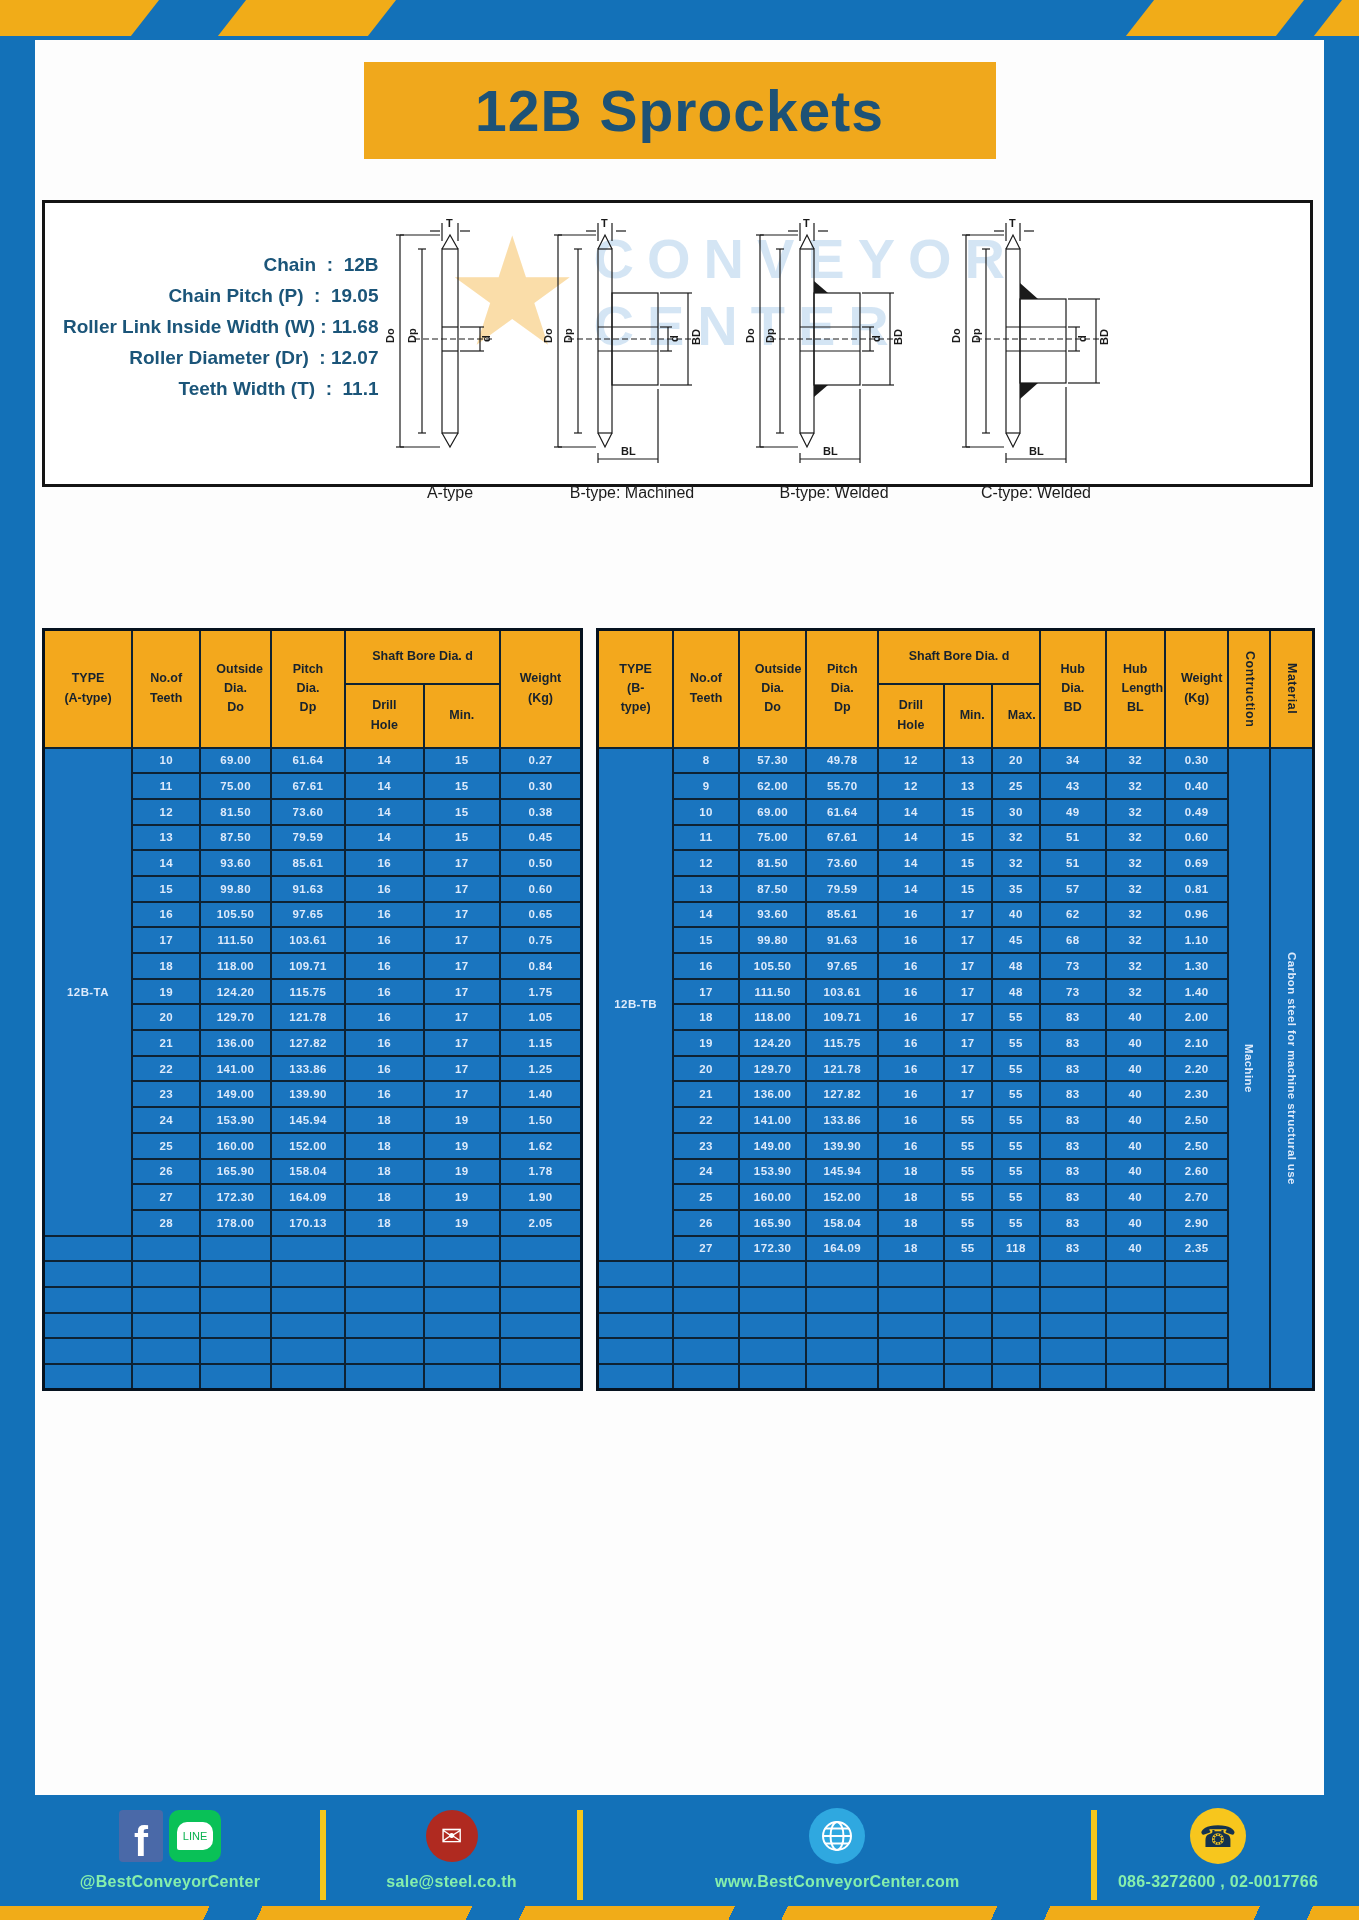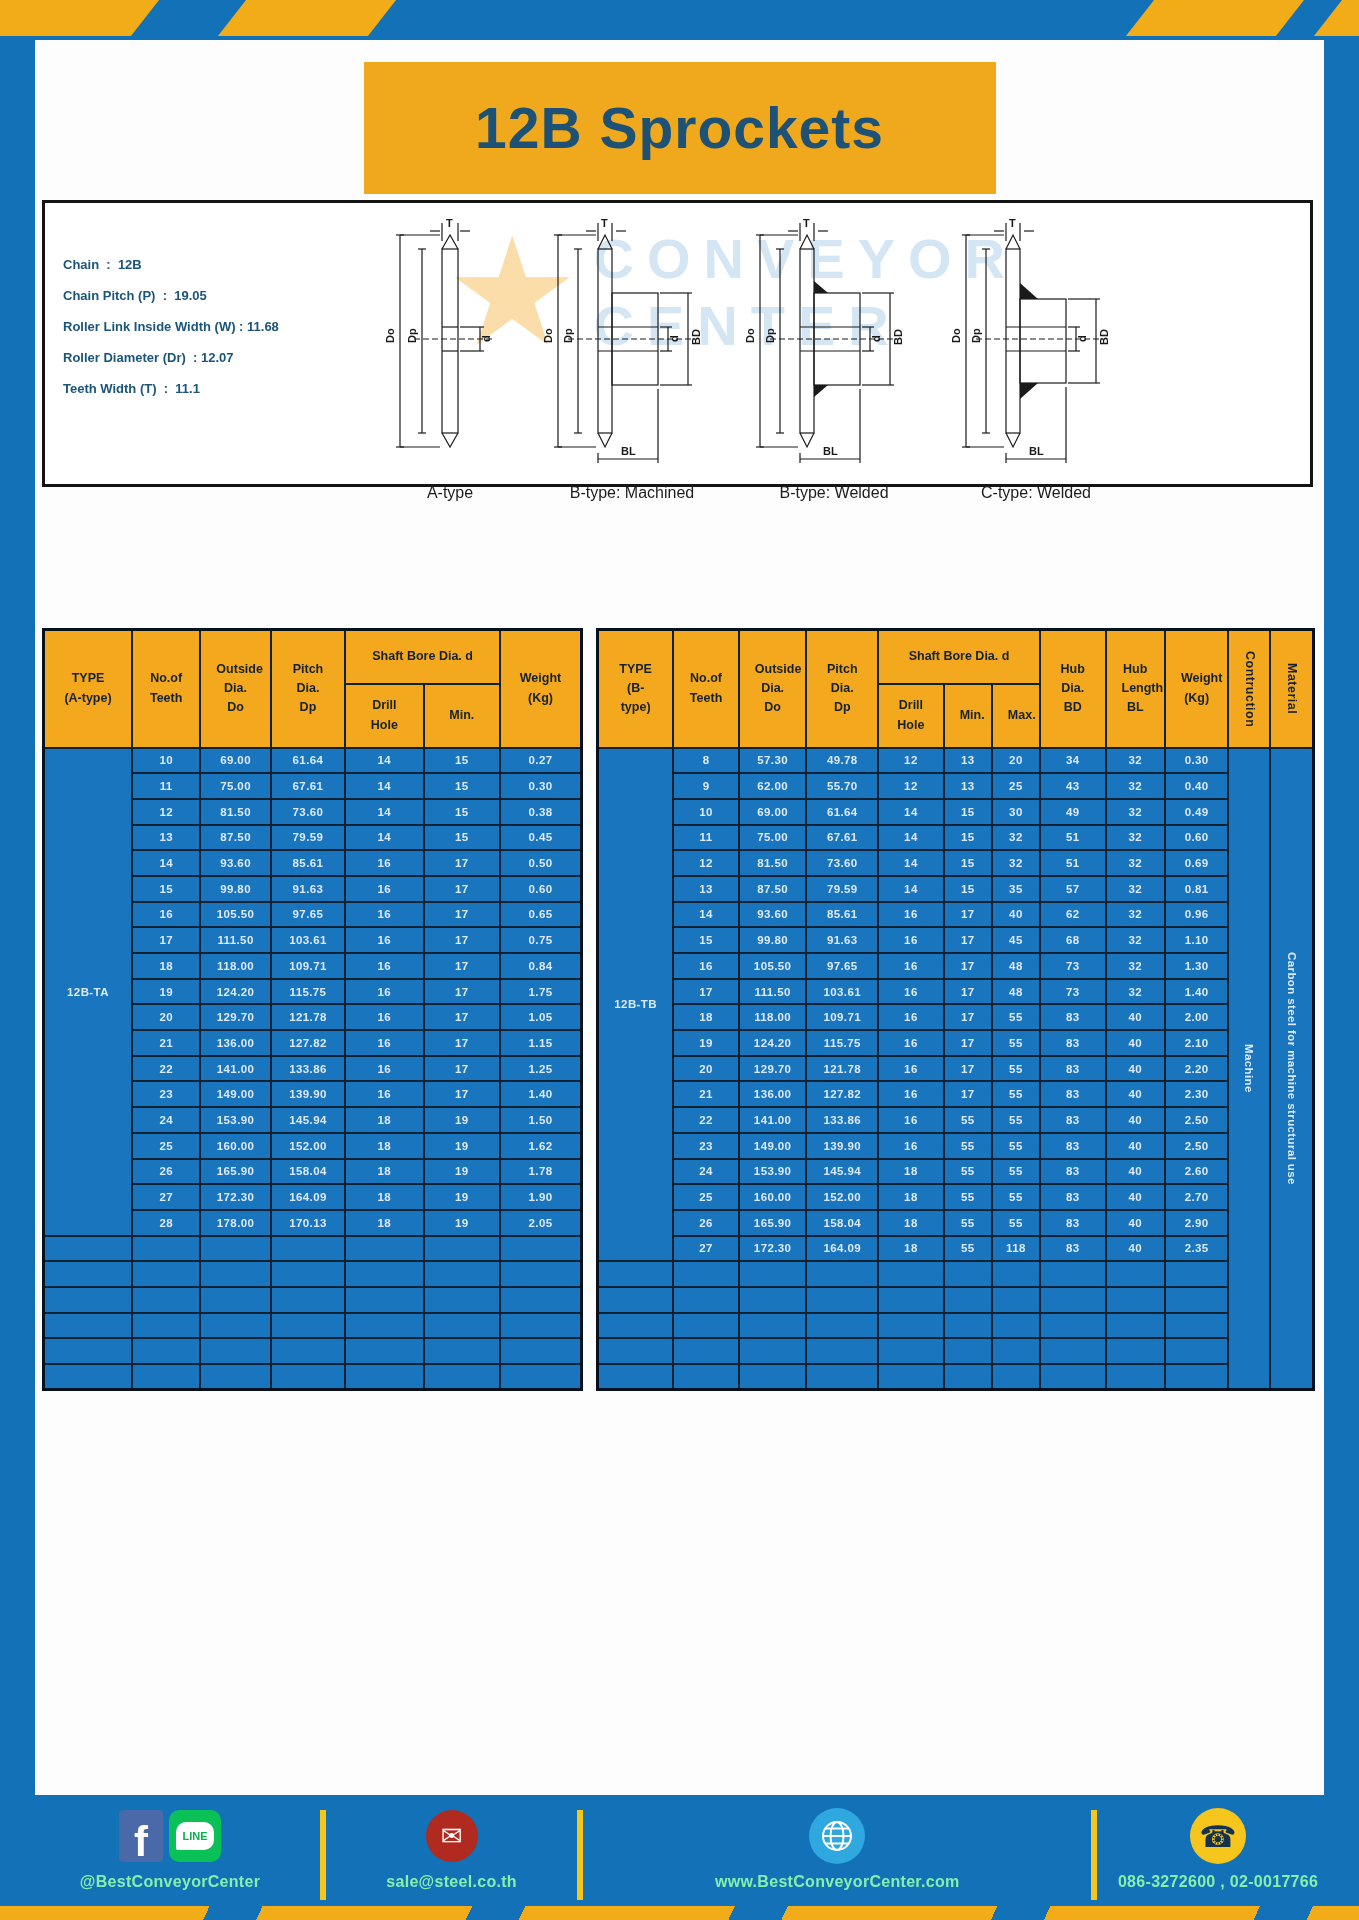--- a/index.html
+++ b/index.html
@@ -12,31 +12,31 @@
   .hz { position:absolute; top:0; height:36px; background:#f1ac18; transform:skewX(-38deg); }
   .hz1 { left:-30px;  width:175px; }
   .hz2 { left:232px;  width:150px; }
   .hz3 { left:1140px; width:150px; }
   .hz4 { left:1328px; width:160px; }
   
   .panel { position:absolute; left:35px; top:40px; width:1289px; height:1755px; background:#fdfdfd; }
   
   .title-box {
     position:absolute; top:22px; left:50%; transform:translateX(-50%);
-    width:632px; height:132px; background:#f0a81c;
+    width:632px; height:97px; background:#f0a81c;
     display:flex; align-items:center; justify-content:center;
   }
   .title-text { font-size:57px; font-weight:bold; color:#1d5276; letter-spacing:1px; }
   
   .diagram-box {
     position:absolute; top:160px; left:7px; width:1271px; height:287px;
     background:#ffffff; border:3px solid #141414;
   }
   .specs { position:absolute; left:18px; top:46px; z-index:2; }
-  .spec-line { font-size:13px; font-weight:bold; color:#1b5579; line-height:31px; white-space:pre; }
+  .spec-line { font-size:19px; font-weight:bold; color:#1b5579; line-height:31px; white-space:pre;text-align:right; }
   .watermark { position:absolute; left:400px; top:14px; display:flex; align-items:center; gap:14px; z-index:0; }
   .wm-star { font-size:150px; line-height:1; color:rgba(243,166,29,0.38); }
   .wm-line { font-size:56px; font-weight:bold; letter-spacing:13px; line-height:1.2; color:rgba(160,198,230,0.45); }
   .wm-orange { color:rgba(243,186,90,0.45); }
   .diagrams { position:absolute; left:335px; top:12px; display:flex; gap:22px; align-items:flex-end; z-index:1; }
   .diag { display:flex; flex-direction:column; align-items:center; }
   .caption { font-size:16px; color:#1d1d1d; margin-top:17px; }
   .diag svg text { font-size:11px; fill:#1a1a1a; font-weight:bold; }
   
   .tables { position:absolute; top:588px; left:7px; display:flex; gap:13px; align-items:flex-start; }
@@ -59,21 +59,21 @@
   
   .footer { position:absolute; left:0; top:1808px; width:1359px; height:100px; display:flex; padding:0 20px; }
   .fgroup { display:flex; flex-direction:column; align-items:center; }
   .fg-social{ width:310px; } .fg-email{ width:260px; } .fg-web{ width:525px; } .fg-phone{ width:250px; }
   .fdiv { width:6px; height:90px; background:#f6c61a; margin-top:2px; }
   .ficons { display:flex; gap:6px; align-items:center; height:56px; }
   .flabel { margin-top:9px; font-size:16px; font-weight:bold; color:#86efac; letter-spacing:0.3px; white-space:nowrap; }
   .fb-icon { width:44px; height:52px; background:#4a69a8; border-radius:4px; color:#fff;
              font-size:42px; font-weight:bold; display:flex; align-items:flex-end; justify-content:center; line-height:0.95; }
   .line-icon { width:52px; height:52px; background:#09c157; border-radius:10px; display:flex; align-items:center; justify-content:center; }
-  .line-bubble { background:#fff; color:#09b24f; font-size:11px; font-weight:bold; padding:8px 6px; border-radius:10px 10px 10px 2px; }
+  .line-bubble { background:#fff; color:#09b24f; font-size:11px; font-weight:normal; padding:8px 6px; border-radius:10px 10px 10px 2px; }
   .mail-icon { width:52px; height:52px; border-radius:50%; background:#b02a20; color:#fff; font-size:26px;
                display:flex; align-items:center; justify-content:center; }
   .globe-icon { width:56px; height:56px; border-radius:50%; background:#2fa8e0; display:flex; align-items:center; justify-content:center; }
   .phone-icon { width:56px; height:56px; border-radius:50%; background:#f7c61d; color:#14324e; font-size:30px;
                 display:flex; align-items:center; justify-content:center; }
   
   .bottom-strip { position:absolute; bottom:0; left:0; width:100%; height:14px;
                   background:repeating-linear-gradient(115deg, #f1ac18 0 190px, #1371b8 190px 238px); }
 </style>
 </head>

